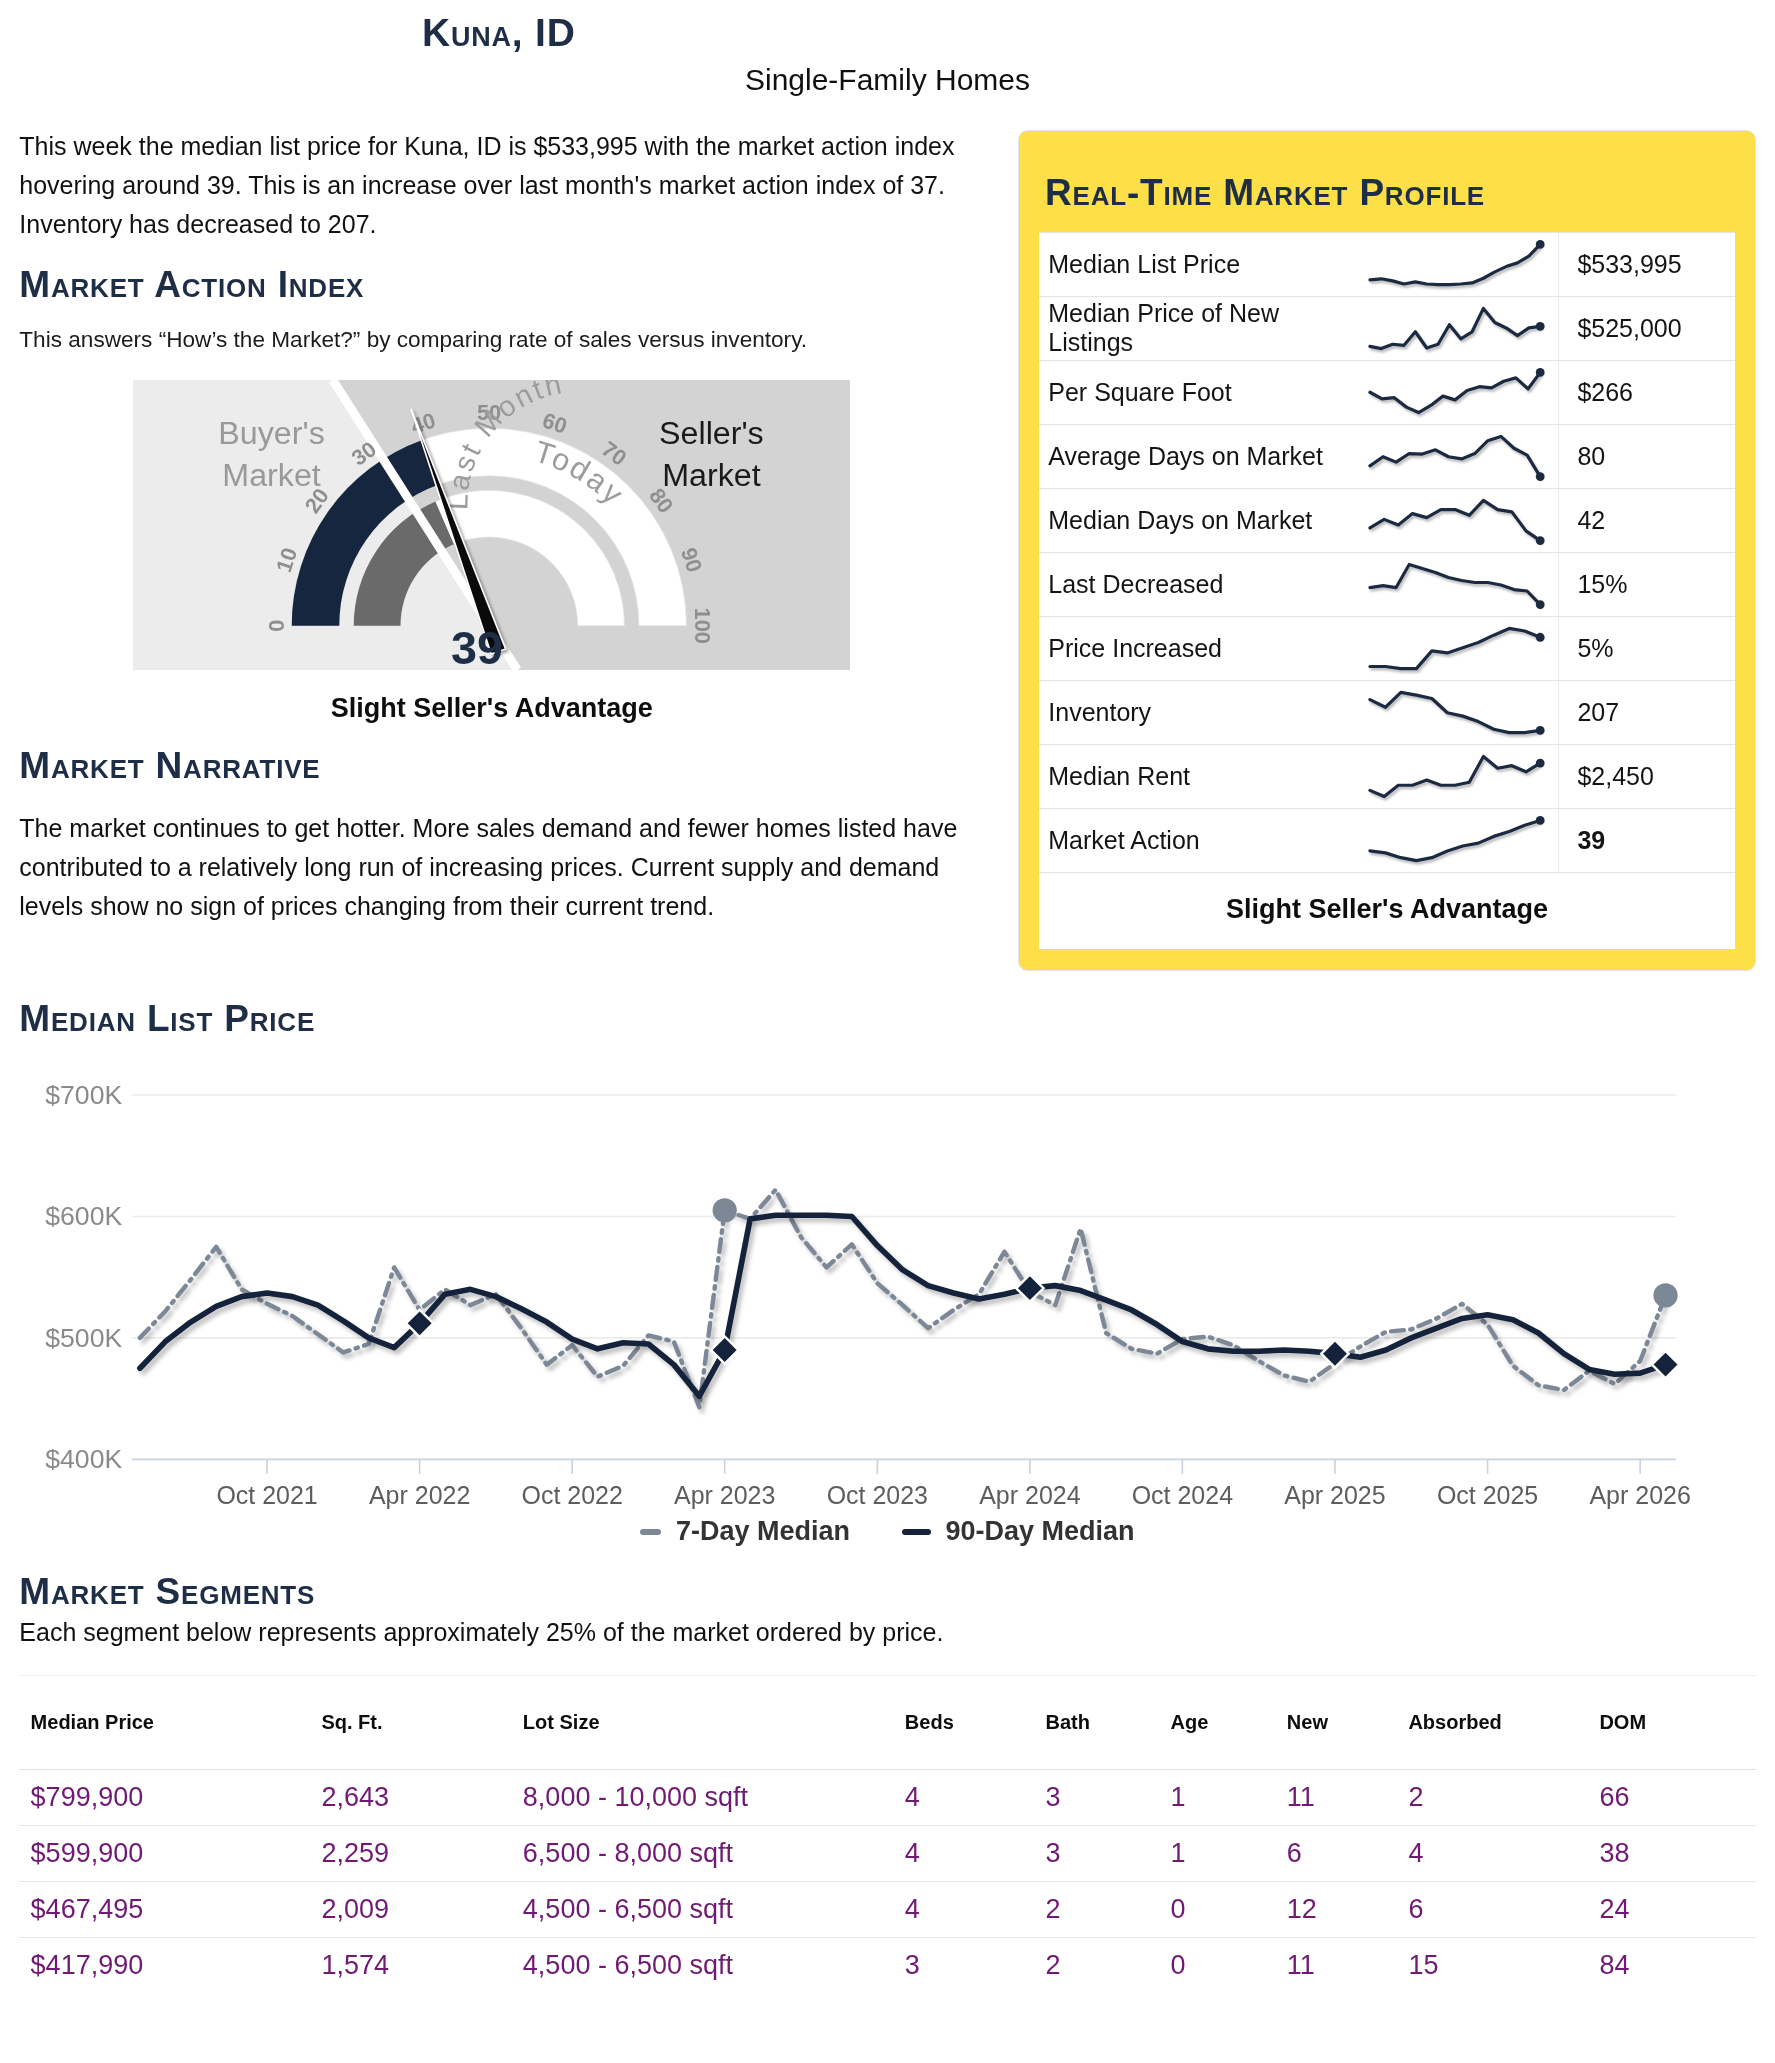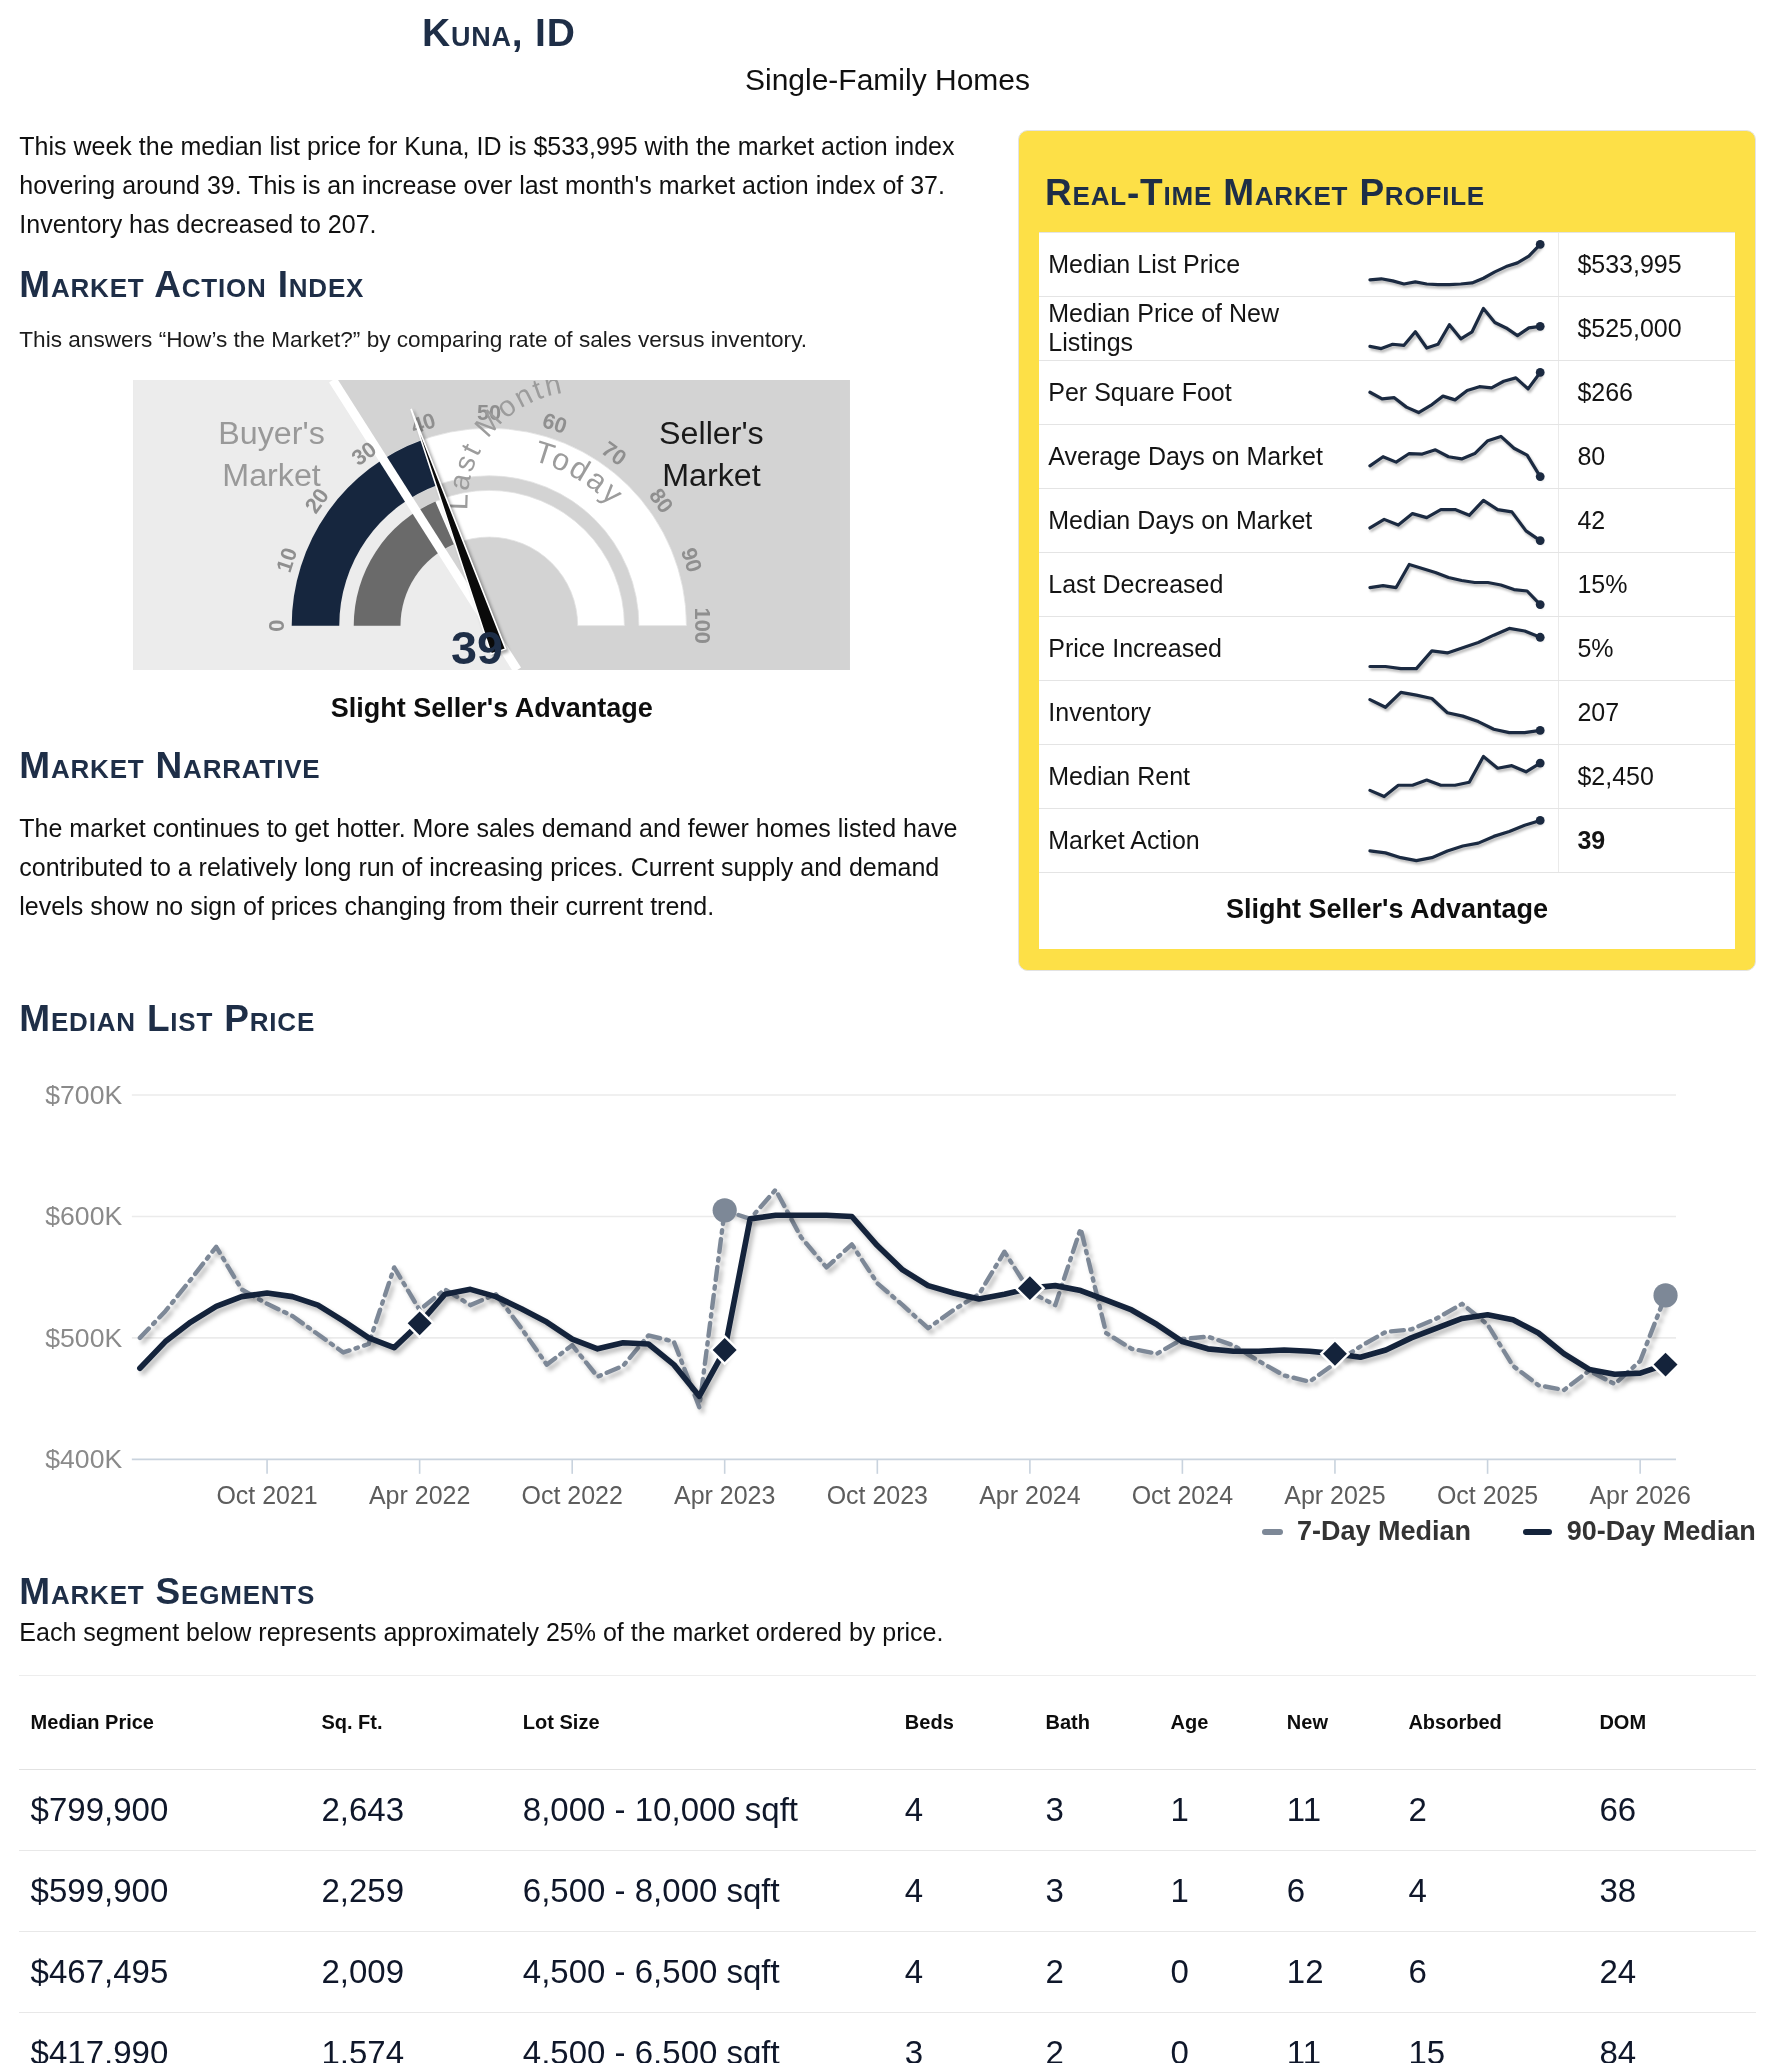--- a/index.html
+++ b/index.html
@@ -20,27 +20,27 @@
   .panel-heading{font-size:36px;margin:6.4px 0 18px 6.4px;}
   .profile-table{background:#ffffff;}
   .profile-row{display:flex;align-items:center;height:63px;background:#fff;border-bottom:1.6px solid #e4e4e4;}
   .profile-row:first-child{border-top:1.6px solid #e4e4e4;}
   .p-label{flex:1 1 auto;font-size:25px;color:#141414;padding-left:9.7px;}
   .p-spark{flex:0 0 auto;}
   .p-value{flex:0 0 auto;width:158px;font-size:25px;color:#141414;border-left:1.6px solid #eaeaea;align-self:stretch;display:flex;align-items:center;padding-left:18px;}
   .p-value.bold{font-weight:700;}
   .profile-footer{background:#fff;text-align:center;font-size:27px;font-weight:700;color:#0e0e0e;padding:21px 0 24px 0;}
   .chart-wrap{margin-top:8px;}
-  .legend{display:flex;justify-content:flex-end;gap:52px;margin-top:1.6px;}
+  .legend{display:flex;justify-content:center;gap:52px;margin-top:1.6px;}
   .legend-item{display:flex;align-items:center;gap:14.5px;font-size:27px;font-weight:700;color:#333;}
   .legend-swatch{display:inline-block;height:6.4px;border-radius:3.2px;}
   .seg-desc{margin-top:22.6px;}
   table.segments{width:100%;border-collapse:collapse;margin-top:22.6px;}
   table.segments th{font-size:20px;font-weight:700;text-align:left;padding:35px 0;border-top:1.6px solid #ededed;border-bottom:1.6px solid #e2e2e2;color:#0d0d0d;}
-  table.segments td{font-size:33px;text-align:left;padding:21px 0;border-bottom:1.6px solid #e8e8e8;color:#0f172a;}
+  table.segments td{font-size:27px;text-align:left;padding:12px 0;border-bottom:1.6px solid #e8e8e8;color:#701a75;}
   table.segments tr:last-child td{border-bottom:none;}
   table.segments th:first-child,table.segments td:first-child{padding-left:11.3px;}
   svg text{font-family:"Liberation Sans",sans-serif;}
 </style>
 </head>
 <body>
 
 <div class="page">
 
   <header>

